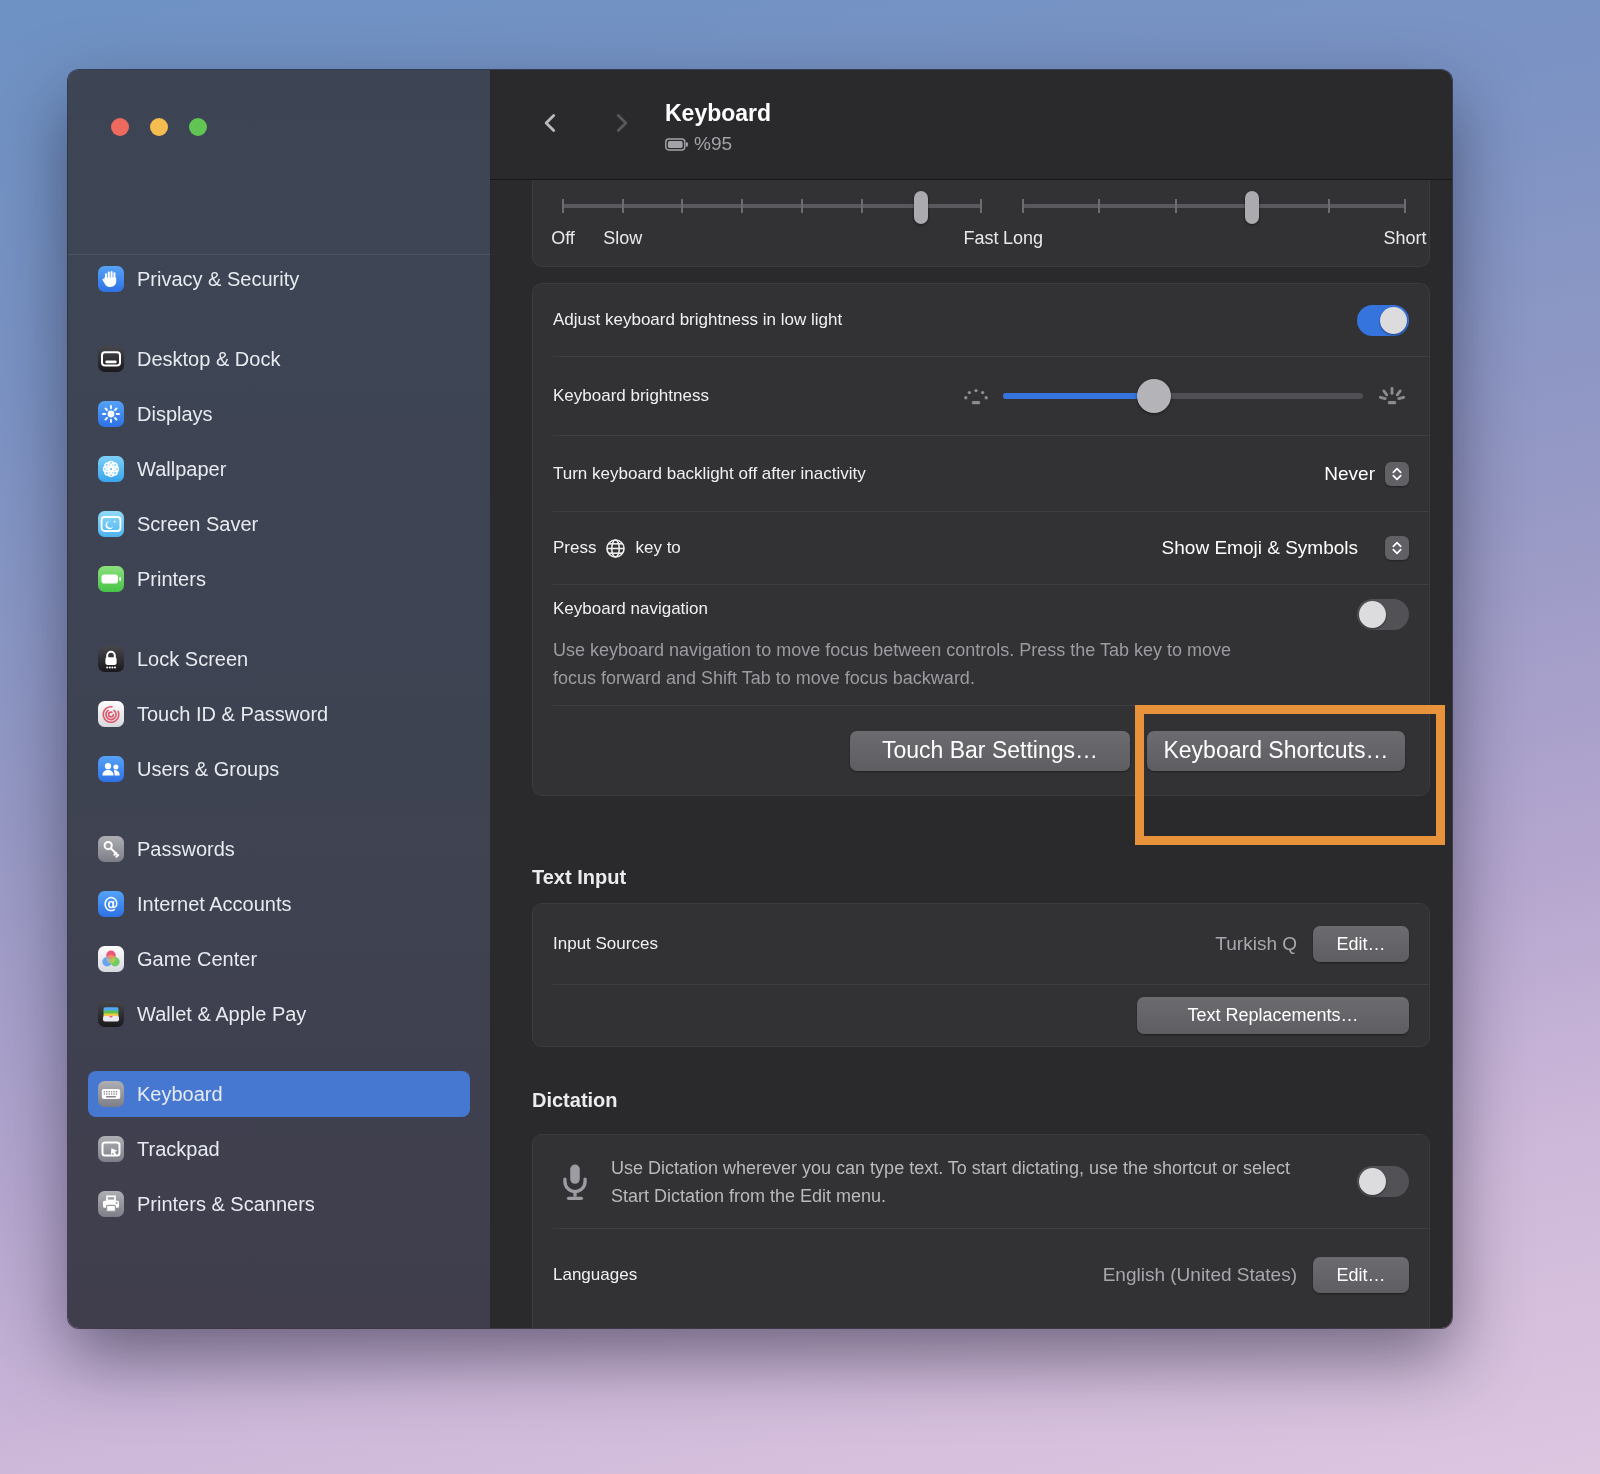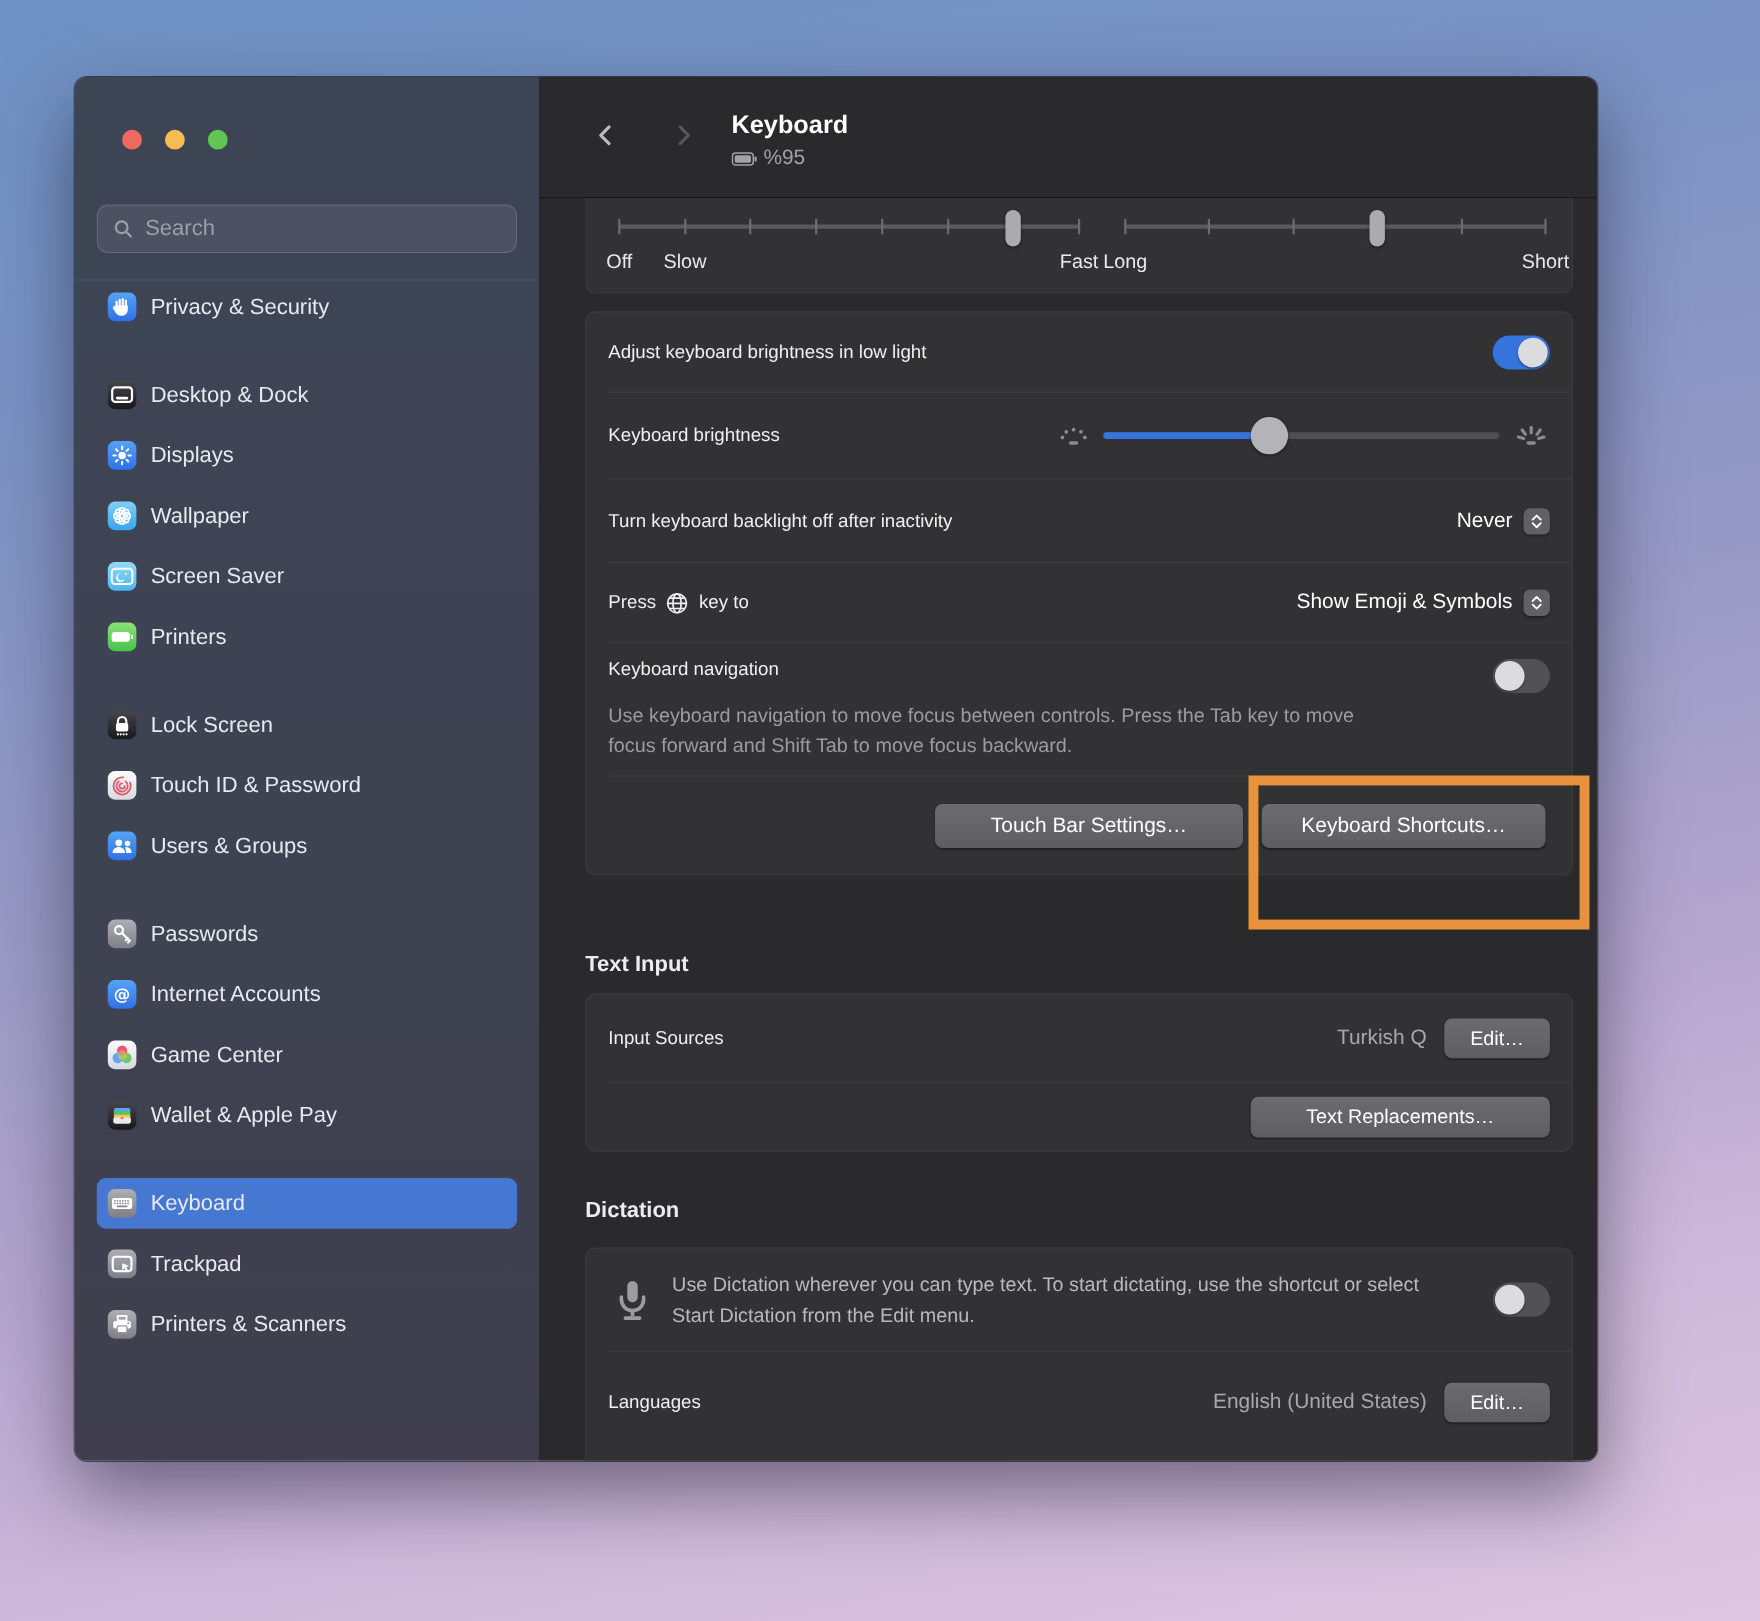--- a/index.html
+++ b/index.html
@@ -96,21 +96,21 @@
     background:#b4b4b8; transform:translateX(-50%); box-shadow:0 1px 3px rgba(0,0,0,.5); }
   .kb-ico { width:34px; height:34px; }
 
   
   .stepper { width:24px; height:24px; border-radius:6px; background:#606065;
     display:flex; align-items:center; justify-content:center; flex:0 0 auto;
     box-shadow:0 1px 2px rgba(0,0,0,.35); }
   .stepper svg { width:18px; height:18px; }
 
   .btn { background:linear-gradient(180deg,#6b6b70,#5d5d62); border-radius:7px;
-    color:#fff; font-size:19px; display:flex; align-items:center; justify-content:center;
+    color:#fff; font-size:23px; display:flex; align-items:center; justify-content:center;
     height:40px; box-shadow:0 1px 2px rgba(0,0,0,.4); white-space:nowrap; }
   .btn.small { height:36px; font-size:18px; }
 
   .section-title { margin:0 0 0 42px; font-size:20px; font-weight:bold; color:#ececef; }
 
   .highlight-box { position:absolute; left:645px; top:525px; width:310px; height:140px;
     border:9px solid #e8923b; z-index:6; pointer-events:none; }
 
   .globe { width:25px; height:25px; margin:0 7px; }
   .mic-ico { width:44px; height:44px; flex:0 0 auto; margin-right:14px; }
@@ -118,27 +118,20 @@
 </head>
 <body>
 
 <div class="window">
 
   <div class="sidebar">
     <div class="traffic">
       <span class="tl-red"></span>
       <span class="tl-yellow"></span>
       <span class="tl-green"></span>
-    </div>
-    <div class="searchbox">
-      <svg viewBox="0 0 24 24" fill="none" stroke="#98a0ac" stroke-width="2.2" stroke-linecap="round">
-          <circle cx="10.5" cy="10.5" r="5.8"></circle>
-          <line x1="15" y1="15" x2="19.5" y2="19.5"></line>
-        </svg>
-      <span class="search-ph">Search</span>
     </div>
     <div class="nav" id="sidebar-nav">
         <div class="nav-group">
           <div class="nav-item">
             <span class="appic bg-blue">
               <svg viewBox="0 0 24 24">
                 <g fill="#fff">
                   <rect x="6" y="6.3" width="2" height="6" rx="1"></rect>
                   <rect x="8.8" y="4.6" width="2" height="7" rx="1"></rect>
                   <rect x="11.6" y="4" width="2" height="7.6" rx="1"></rect>
@@ -459,21 +452,21 @@
           <span class="lbl">Press</span>
           <svg class="globe" viewBox="0 0 24 24" fill="none" stroke="#efefef" stroke-width="1.5">
               <circle cx="12" cy="12" r="8.2"></circle>
               <ellipse cx="12" cy="12" rx="3.6" ry="8.2"></ellipse>
               <line x1="3.8" y1="12" x2="20.2" y2="12"></line>
               <line x1="4.9" y1="7.5" x2="19.1" y2="7.5"></line>
               <line x1="4.9" y1="16.5" x2="19.1" y2="16.5"></line>
             </svg>
           <span class="lbl">key to</span>
           <span class="spacer"></span>
-          <span class="val" style="margin-right:10px;">Show Emoji &amp; Symbols</span>
+          <span class="val" style="margin-right:27px;">Show Emoji &amp; Symbols</span>
           <div class="stepper">
             <svg viewBox="0 0 22 22" fill="none" stroke="#fff" stroke-width="2.1" stroke-linecap="round" stroke-linejoin="round">
                 <path d="M6.5 9l4.5-4.5L15.5 9"></path>
                 <path d="M6.5 13l4.5 4.5L15.5 13"></path>
               </svg>
           </div>
         </div>
         <div class="divider"></div>
         <div style="height:120px; padding:14px 20px 0 20px;">
           <div style="display:flex; ">

